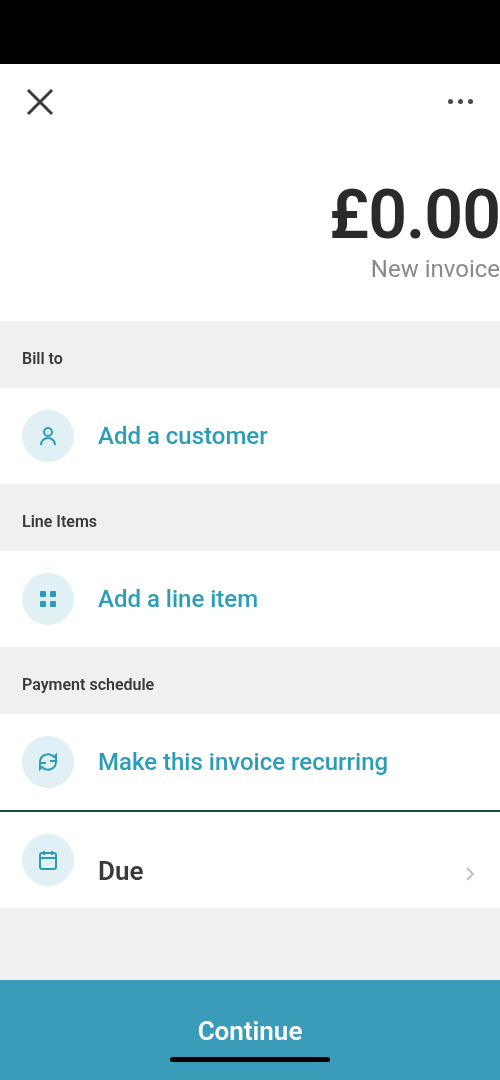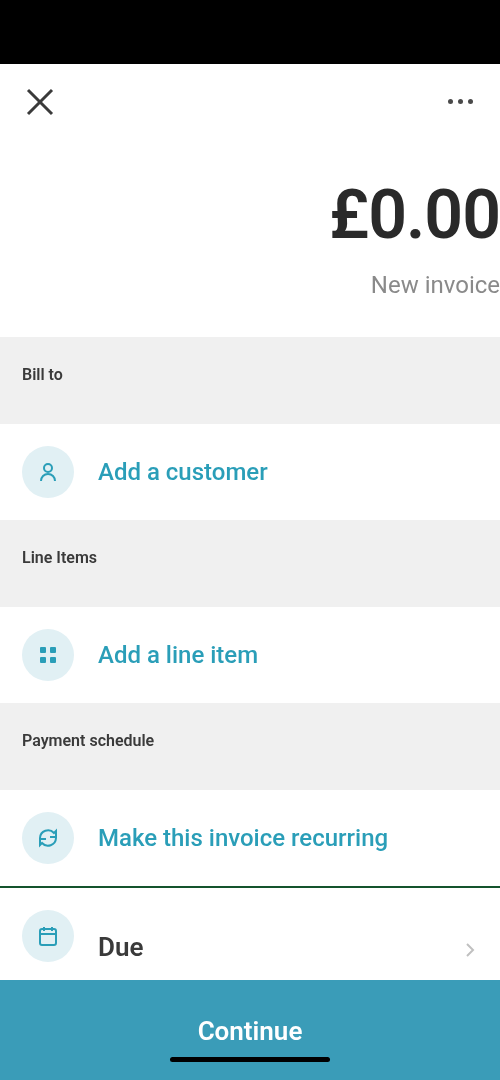--- a/index.html
+++ b/index.html
@@ -61,36 +61,34 @@
     }
     .amount {
       font-size: 68px;
       font-weight: 600;
       color: #2a2a2a;
       letter-spacing: -1px;
     }
     .subtitle {
       font-size: 24px;
       color: #8a8a8a;
-      margin-top: 16px;
     }
     .section-header {
       padding: 28px 22px 20px;
       font-size: 16px;
       font-weight: 600;
       color: #3a3a3a;
     }
     .list-item {
       background: #fff;
       display: flex;
       align-items: center;
       padding: 22px;
       gap: 24px;
       cursor: pointer;
-      margin-top: 20px;
     }
     .list-item-divider {
       border-bottom: 2px solid #14532d;
     }
     .icon-circle {
       width: 52px;
       height: 52px;
       border-radius: 50%;
       background: #e1f0f4;
       display: flex;

